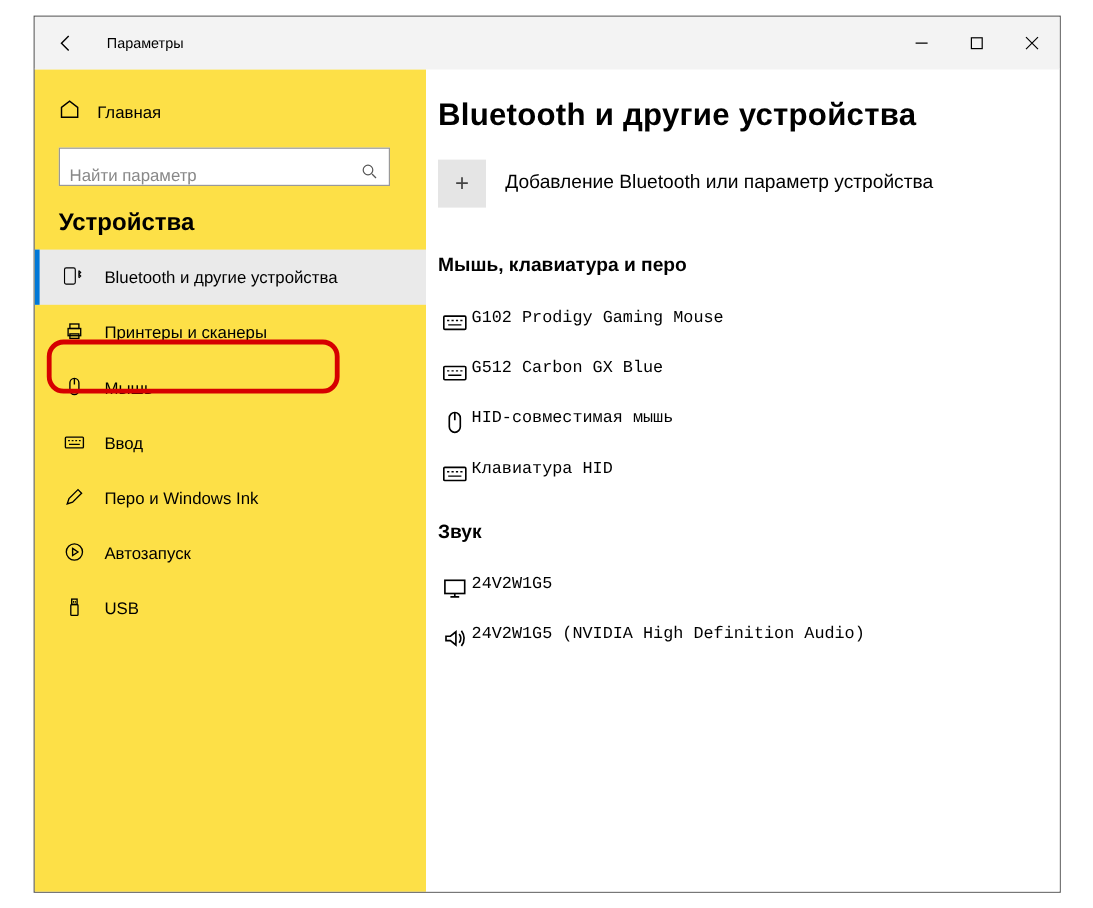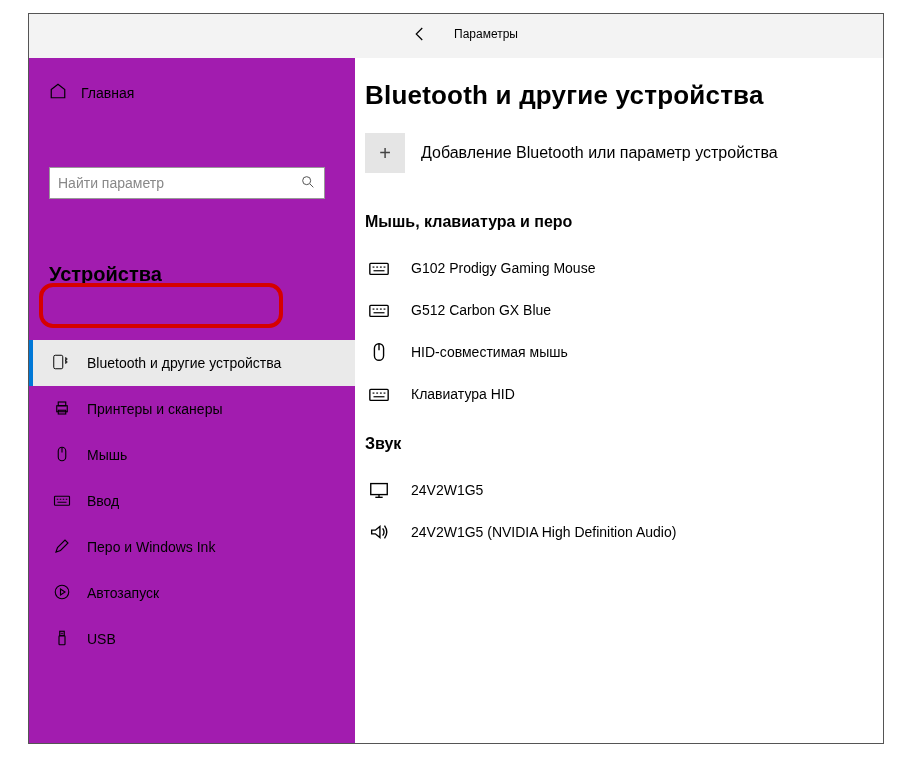--- a/index.html
+++ b/index.html
@@ -3,53 +3,53 @@
 <meta charset="utf-8">
 <style>
   * { box-sizing: border-box; margin: 0; padding: 0; }
   html, body { width: 911px; height: 757px; font-family: "Segoe UI", Tahoma, sans-serif; background: #fff; overflow: hidden; }
   .window {
     position: absolute; top: 13px; left: 28px; width: 856px; height: 731px;
     border: 1px solid #555; background: #fff; display: flex; flex-direction: column;
   }
   .titlebar {
     height: 44px; display: flex; align-items: center; justify-content: space-between;
-    padding-left: 6px; background: #f3f3f3; border-bottom: 1px solid #f3f3f3; flex-direction: column;
+    padding-left: 6px; background: #f3f3f3; border-bottom: 1px solid #f3f3f3;
   }
   .titlebar-left { display: flex; align-items: center; gap: 10px; }
   .back-btn { width: 40px; height: 40px; display: flex; align-items: center; justify-content: center; font-size: 16px; color: #000; }
   .title { font-size: 12px; color: #000; margin-left: 4px; }
   .win-controls { display: flex; }
   .win-ctrl { width: 46px; height: 32px; display: flex; align-items: center; justify-content: center; font-size: 13px; color: #000; }
   .body { flex: 1; display: flex; min-height: 0; }
-  .sidebar { width: 326px; background: #a21caf; padding: 18px 0 0 0; display: flex; flex-direction: column; gap: 44px; }
+  .sidebar { width: 326px; background: #fde047; padding: 18px 0 0 0; display: flex; flex-direction: column; }
   .home-row { display: flex; align-items: center; gap: 14px; padding: 6px 0 6px 20px; font-size: 14px; }
   .home-row svg, .nav-item svg, .dev-icon svg { flex-shrink: 0; }
   .search-wrap { padding: 14px 20px 12px 20px; }
-  .search { width: 276px; height: 32px; border: 1px solid #999; background: #fff; display: flex; align-items: center; padding: 0 8px; }
+  .search { width: 276px; height: 32px; border: 1px solid #999; background: #fff; display: flex; align-items: flex-end; padding: 0 8px; }
   .search input { flex: 1; border: none; outline: none; font-size: 14px; color: #555; background: transparent; }
   .search input::placeholder { color: #888; }
   .search .mag { color: #555; font-size: 14px; }
   .section-label { font-size: 20px; font-weight: 600; padding: 8px 0 10px 20px; }
   .nav { display: flex; flex-direction: column; }
   .nav-item {
     display: flex; align-items: center; gap: 16px; padding: 0 0 0 20px; height: 46px;
     font-size: 14px; border-left: 4px solid transparent; cursor: default;
   }
   .nav-item.active { border-left: 4px solid #0078d7; background: #eaeaea; }
   .highlight {
     position: absolute; border: 4px solid #d60000; border-radius: 14px;
     left: 39px; top: 283px; width: 244px; height: 45px; pointer-events: none;
   }
   .content { flex: 1; background: #fff; padding: 22px 0 0 10px; overflow: hidden; }
   .page-title { font-size: 26px; font-weight: 600; margin-bottom: 22px; letter-spacing: .2px; }
   .add-row { display: flex; align-items: center; gap: 16px; margin-bottom: 40px; }
   .plus-box { width: 40px; height: 40px; background: #e5e5e5; display: flex; align-items: center; justify-content: center; font-size: 20px; color: #444; }
   .subheading { font-size: 16px; font-weight: 600; margin: 20px 0 16px 0; }
-  .device-row { display: flex; align-items: center; gap: 18px; padding: 10px 0; font-size: 14px; }
+  .device-row { display: flex; align-items: flex-start; padding: 10px 0; font-size: 14px; font-family: Liberation Mono, monospace; }
   .dev-icon { width: 28px; display: flex; justify-content: center; }
 </style>
 </head>
 <body>
 
 <svg width="0" height="0" style="position:absolute">
   <defs>
     <g id="i-home">
         <path d="M3 10 L12 3 L21 10 V21 H3 Z" fill="none" stroke="currentColor" stroke-width="1.6"></path>
       </g>

